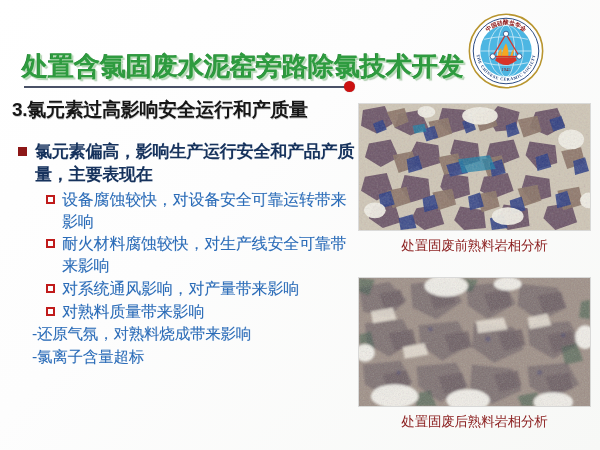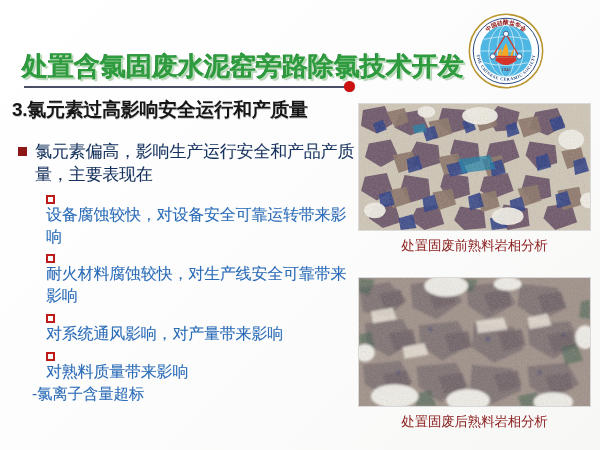--- a/index.html
+++ b/index.html
@@ -63,29 +63,28 @@
 
   .lvl1{
     display:flex;align-items:flex-start;
     margin-bottom:2px;
   }
   .sq-solid{
     width:9px;height:9px;background:#8d1717;
     margin:7px 8px 0 0;flex:0 0 auto;
   }
   .lvl1 .txt{
-    font-size:17px;font-weight:normal;color:#16325c;
+    font-size:17px;font-weight:bold;color:#16325c;
     line-height:1.38;letter-spacing:-0.2px;
     text-shadow:0.4px 0.4px 0 rgba(160,175,200,.45);
   }
 
   .lvl2{
     display:flex;align-items:flex-start;
     margin:0 0 1px 28px;
-    flex-direction:column;
   }
   .sq-hollow{
     width:9px;height:9px;border:2px solid #c01b1b;
     background:transparent;
     margin:6px 7px 0 0;flex:0 0 auto;box-sizing:border-box;
   }
   .lvl2 .txt{
     font-size:16px;color:#2b6cb8;font-weight:500;
     line-height:1.36;letter-spacing:-0.2px;
     text-shadow:0.4px 0.4px 0 rgba(170,195,225,.5);
@@ -192,20 +191,21 @@
     <div class="lvl2">
       <span class="sq-hollow"></span>
       <span class="txt">对系统通风影响，对产量带来影响</span>
     </div>
 
     <div class="lvl2">
       <span class="sq-hollow"></span>
       <span class="txt">对熟料质量带来影响</span>
     </div>
 
+    <div class="lvl3">-还原气氛，对熟料烧成带来影响</div>
     <div class="lvl3">-氯离子含量超标</div>
   </div>
 
   <div class="figure" id="fig1">
     <svg class="fig-img" viewBox="0 0 233 128" preserveAspectRatio="none" xmlns="http://www.w3.org/2000/svg">
       <defs>
         <filter id="rough1">
           <feTurbulence type="fractalNoise" baseFrequency="0.55" numOctaves="4" seed="7"></feTurbulence>
           <feColorMatrix type="saturate" values="0.35"></feColorMatrix>
           <feComponentTransfer>

